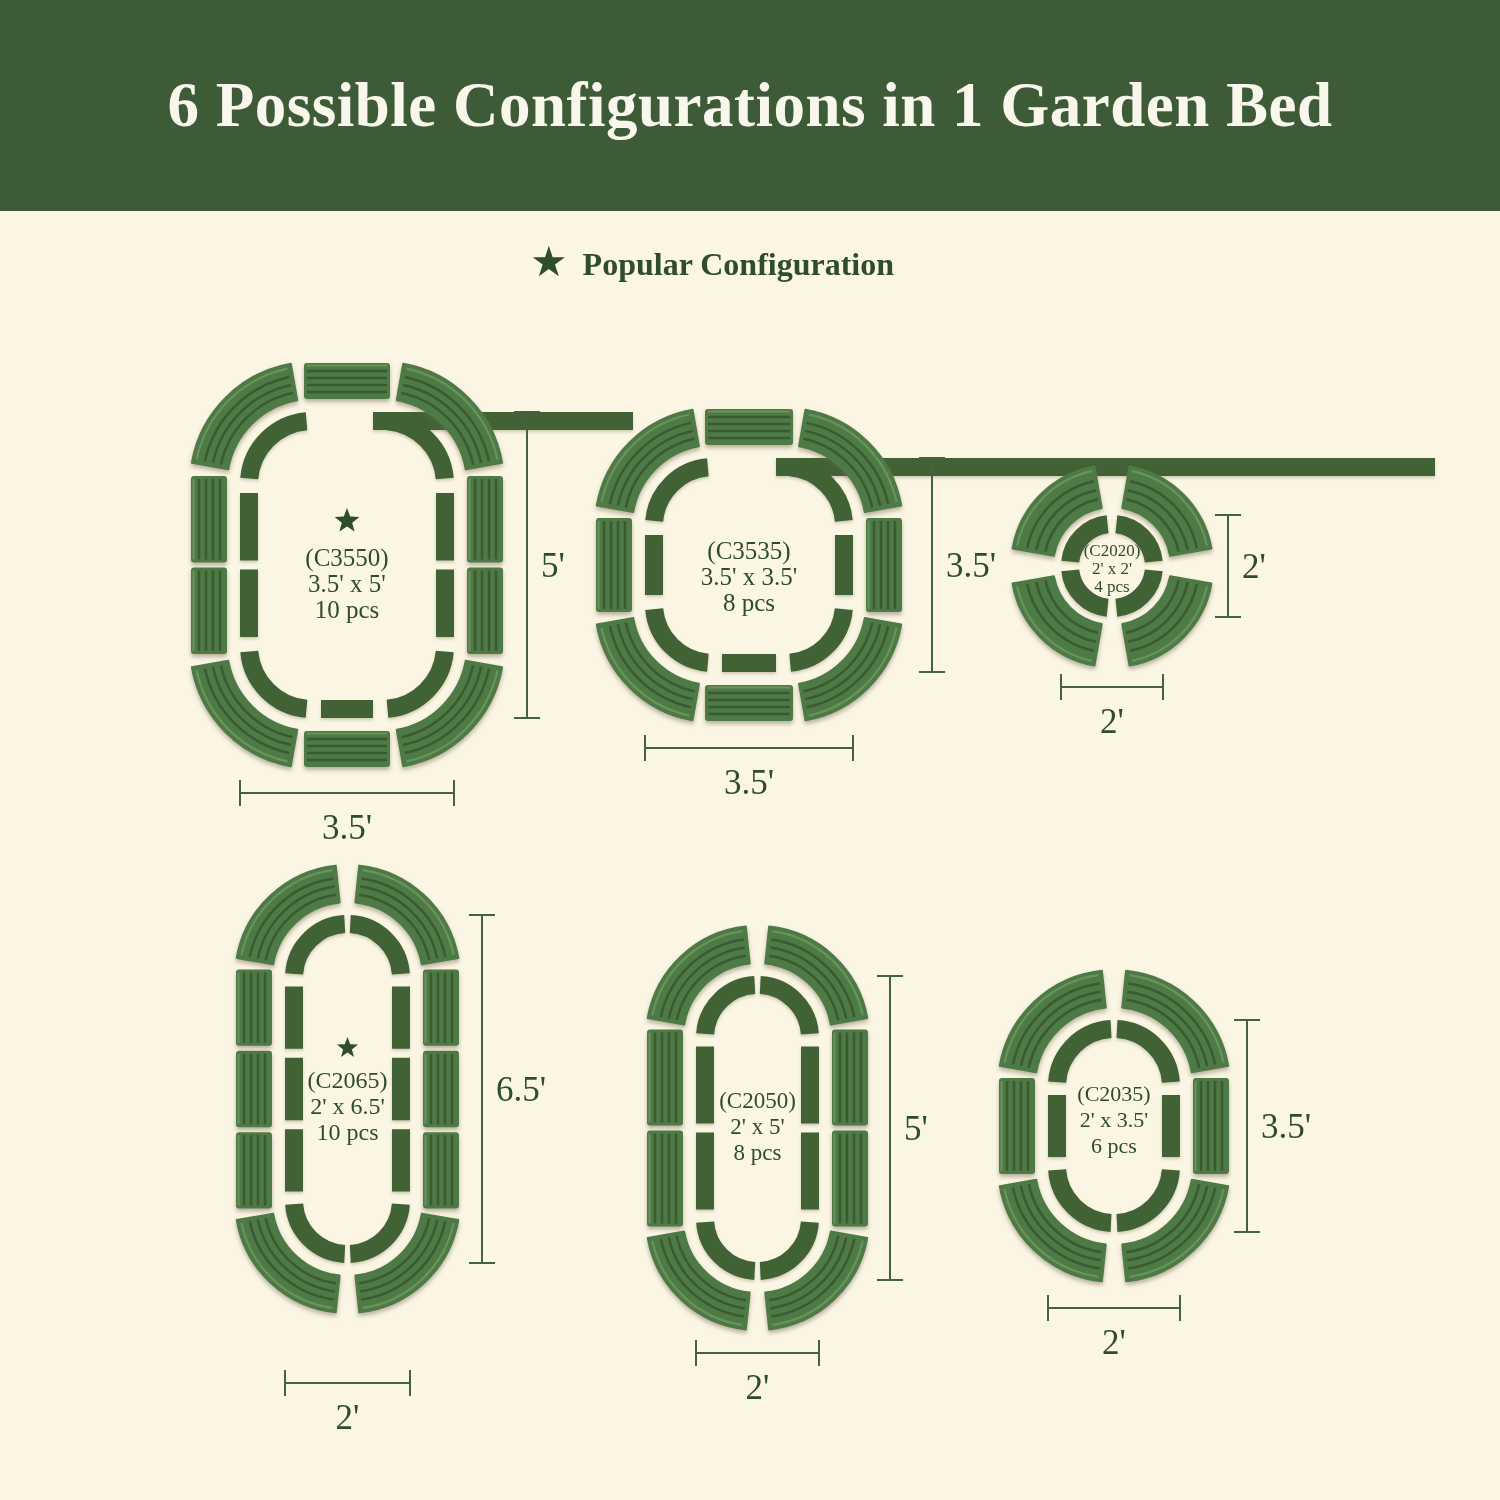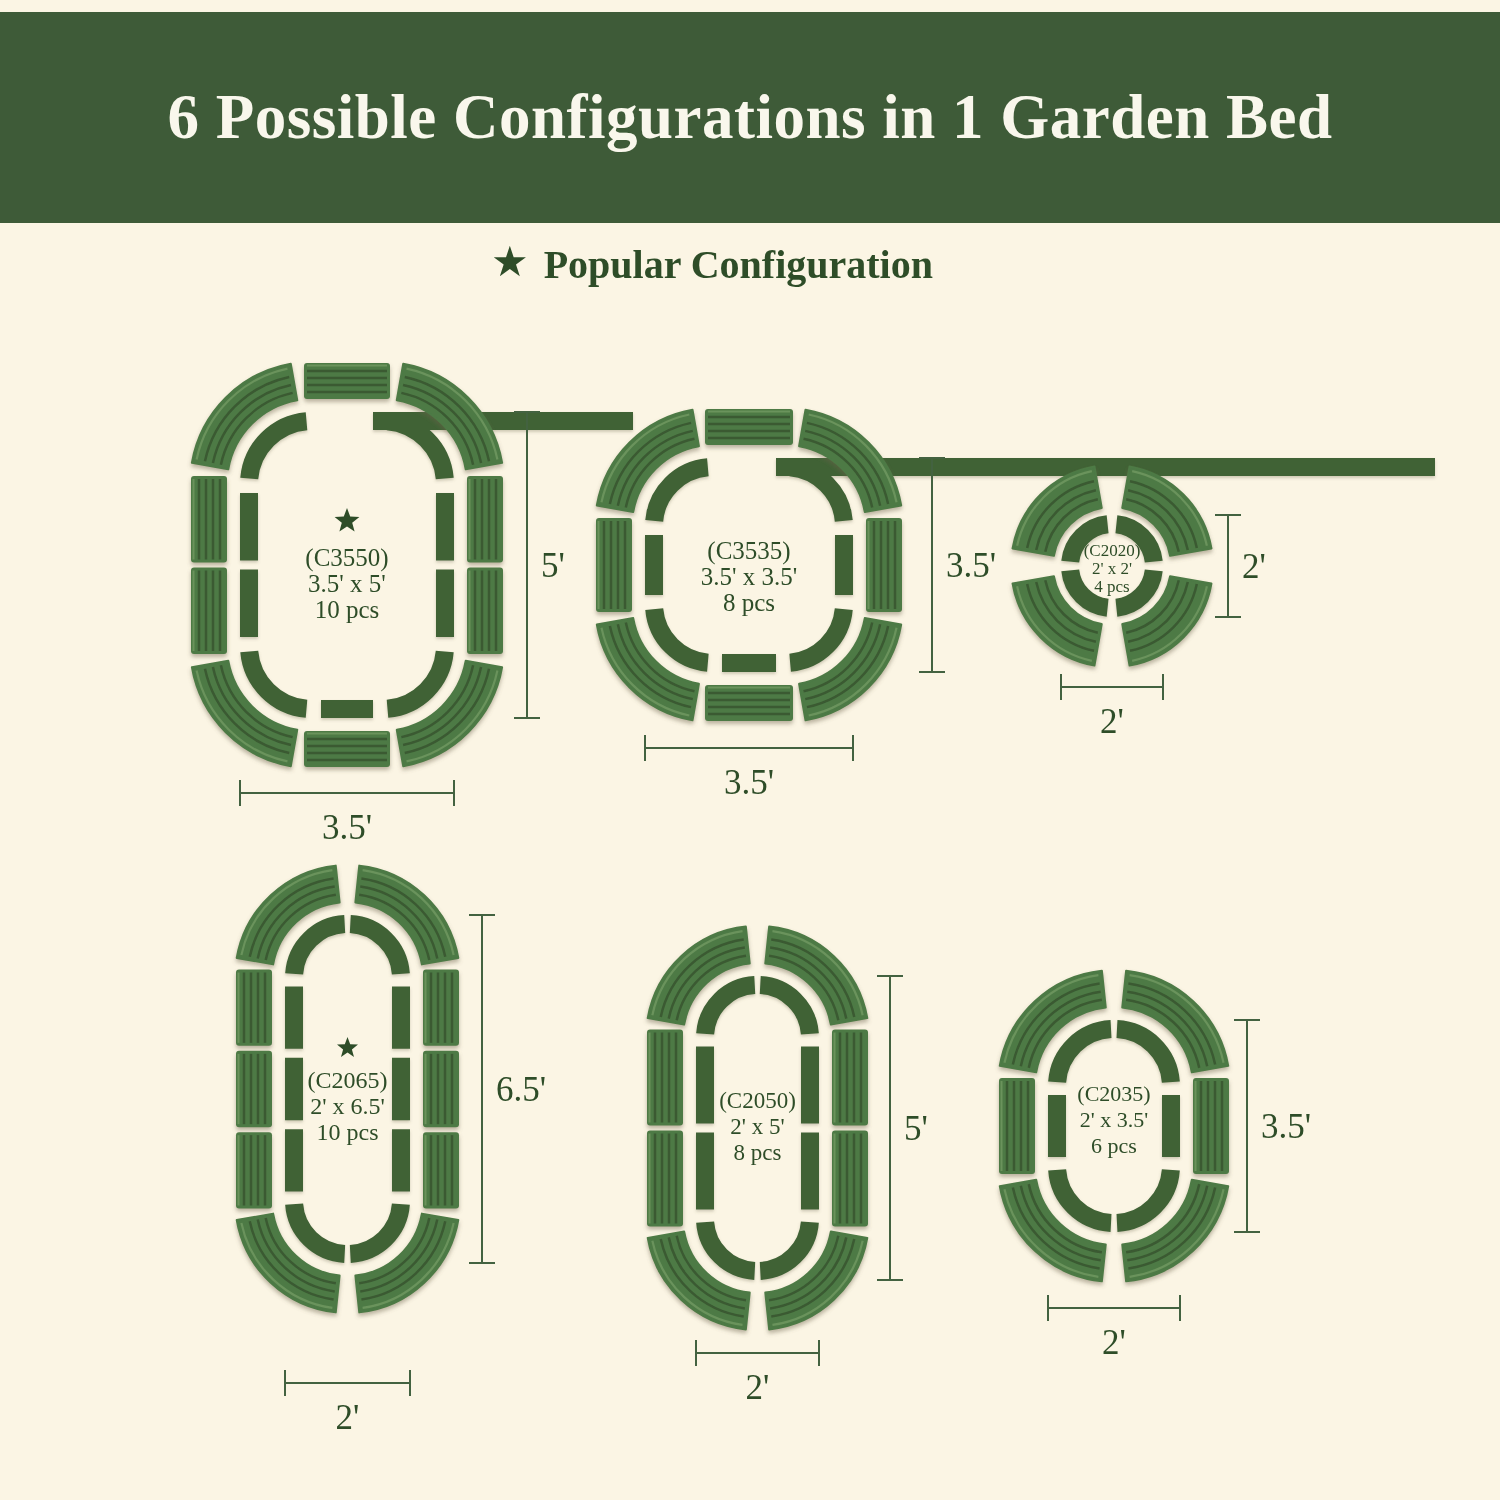--- a/index.html
+++ b/index.html
@@ -1,24 +1,24 @@
 <!DOCTYPE html>
 <html><head>
 <meta charset="utf-8">
 <style>
   html,body{margin:0;padding:0;background:#fbf5e4;}
   .canvas{position:relative;width:1500px;height:1500px;background:#fbf5e4;overflow:hidden;
           font-family:"Liberation Serif","DejaVu Serif",serif;}
-  .banner{position:absolute;left:0;top:12px;width:1500px;height:211px;background:#3e5b38;
+  .banner{position:absolute;left:0;top:0;width:1500px;height:211px;background:#3e5b38;
           display:flex;align-items:center;justify-content:center;}
   .banner h1{margin:0;font-size:63px;font-weight:700;color:#f9f7ec;letter-spacing:.5px;}
   .legend{position:absolute;left:0;top:234px;width:1500px;height:60px;display:flex;
           align-items:center;justify-content:center;gap:15px;transform:translateX(-38px);}
   .legend .star{font-family:"DejaVu Sans",sans-serif;font-size:42px;line-height:1;color:#2e4d28;margin-top:-4px;}
-  .legend .label{font-size:40px;font-weight:600;color:#2e4d28;}
+  .legend .label{font-size:32px;font-weight:600;color:#2e4d28;}
   #diagram-layer{position:absolute;left:0;top:0;}
   text{font-family:"Liberation Serif","DejaVu Serif",serif;fill:#2e4d28;}
   .cfg-text{font-weight:500;}
 </style>
 </head>
 <body>
 
 <div class="canvas">
   <header class="banner">
     <h1>6 Possible Configurations in 1 Garden Bed</h1>

